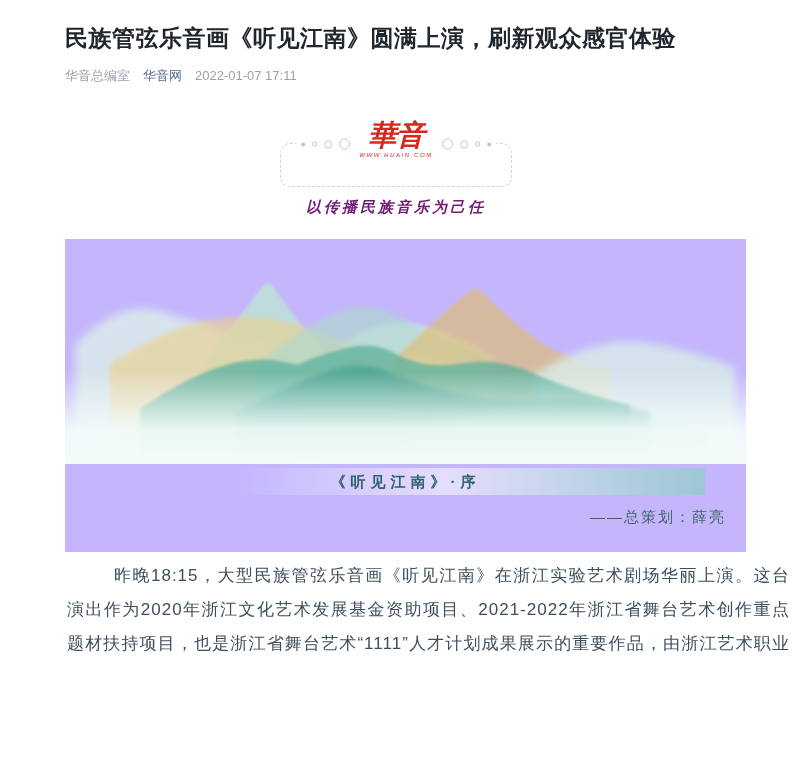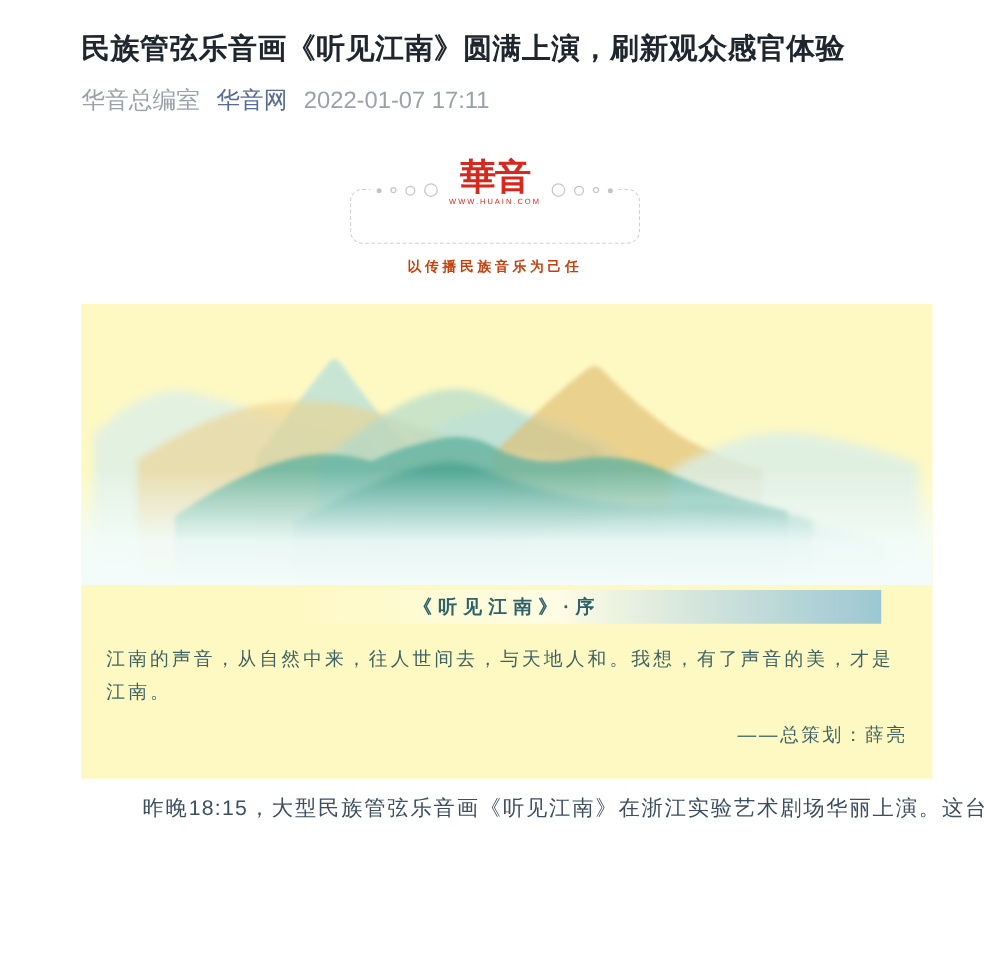--- a/index.html
+++ b/index.html
@@ -12,27 +12,27 @@
     font-family: "Liberation Sans", "DejaVu Sans", sans-serif;
   }
 
   
   .hdr { padding: 23px 2px 0 65px; }
   .title {
     font-size: 23px; line-height: 31px; font-weight: 700;
     color: #20262e; letter-spacing: 0.5px;
   }
   .byline {
-    margin-top: 13px; font-size: 19px; color: #9aa1a9;
+    margin-top: 13px; font-size: 13px; color: #9aa1a9;
     display: flex; gap: 13px; align-items: baseline;
   }
   .byline .source { color: #576b95; cursor: pointer; }
 
   
-  .banner { margin-top: 29px; display: flex; flex-direction: column; align-items: center; }
+  .banner { margin-top: 29px; display: flex; flex-direction: column; align-items: center; font-style: italic; }
   .dash-box {
     position: relative;
     width: 232px; height: 44px;
     margin-top: 29px;
     border: 1px dashed #d2d2d2; border-radius: 10px;
     display: flex; align-items: center; justify-content: center;
   }
   .logo-strip {
     position: absolute; left: 50%; top: 0;
     transform: translate(-50%,-50%);
@@ -48,26 +48,26 @@
     display: flex; flex-direction: column; align-items: center;
     position: relative; top: -5px; line-height: 1; padding: 0 2px;
   }
   .logo-zh {
     color: #d7281e; font-weight: 700; font-size: 29px;
     letter-spacing: -1px; font-family: "Liberation Serif", "DejaVu Serif", serif;
   }
   .logo-url { color: #d7281e; font-size: 6px; letter-spacing: 1.6px; margin-top: 2px; }
   .slogan { font-size: 17px; font-weight: 700; color: #1d1d1d; letter-spacing: 1px; margin-top: 7px; }
   .slogan .red { color: #d7281e; }
-  .tagline { margin-top: 11px; font-size: 11px; font-weight: 700; color: #c2410c; letter-spacing: 3px; }
+  .tagline { margin-top: 11px; font-size: 15px; font-weight: 700; color: #701a75; letter-spacing: 3px; }
 
   
   .panel {
     margin: 22px 0 0 65px; width: 681px;
-    background: #fef9c3; padding-bottom: 25px;
+    background: #c4b5fd; padding-bottom: 25px;
   }
   .art { position: relative; height: 225px; overflow: hidden; }
   .art svg { display: block; width: 681px; height: 225px; }
   .b1 { filter: blur(1.5px); }
   .b2 { filter: blur(2.5px); }
   .b3 { filter: blur(4px); }
   .mist {
     position: absolute; left: 0; right: 0; bottom: 0; height: 92px;
     background: linear-gradient(to bottom, rgba(243,252,250,0), rgba(243,252,250,0.92) 62%, #f3fcfa);
   }
@@ -145,21 +145,20 @@
         <path class="b1" fill="#5bb1a0" opacity="0.75" d="M75,170 Q125,135 168,124 Q200,116 232,126 Q262,112 292,107 Q313,104 333,116 Q362,131 398,124 Q436,118 472,136 Q515,154 565,166 L565,225 L75,225 Z"></path>
         <path class="b2" fill="#3f9d8e" opacity="0.6" d="M170,175 Q225,145 268,131 Q296,122 318,131 Q348,144 385,153 Q435,165 485,161 Q535,158 585,174 L585,225 L170,225 Z"></path>
         <path class="b3" fill="#6fb9ab" opacity="0.5" d="M350,190 Q430,163 505,168 Q575,174 645,193 L645,225 L350,225 Z"></path>
       </svg>
       <div class="mist"></div>
     </div>
     <div class="cap-row">
       <div class="cap-strip"></div>
       <div class="cap">《听见江南》·序</div>
     </div>
-    <p class="quote">江南的声音，从自然中来，往人世间去，与天地人和。我想，有了声音的美，才是江南。</p>
     <p class="attr">——总策划：薛亮</p>
   </section>
 
   <section class="body-text">
     <p>昨晚18:15，大型民族管弦乐音画《听见江南》在浙江实验艺术剧场华丽上演。这台演出作为2020年浙江文化艺术发展基金资助项目、2021-2022年浙江省舞台艺术创作重点题材扶持项目，也是浙江省舞台艺术“1111”人才计划成果展示的重要作品，由浙江艺术职业学院、浙江歌舞剧院有限公司联合出品。</p>
 
   </section>
 
 </div>
 

